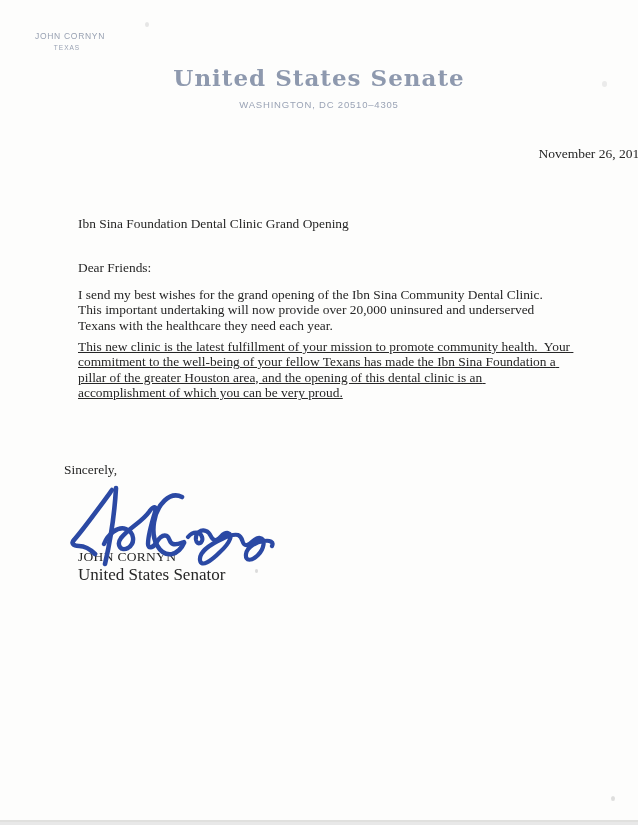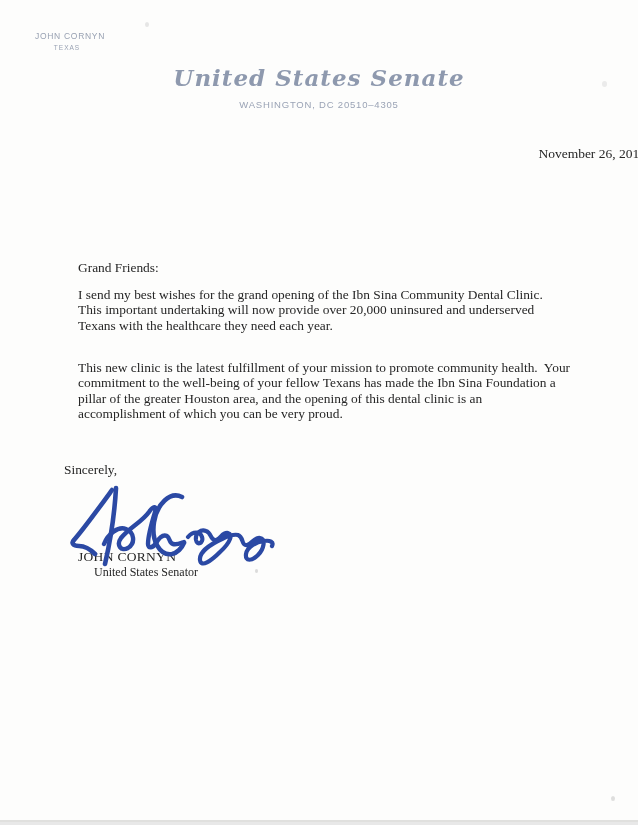--- a/index.html
+++ b/index.html
@@ -31,21 +31,20 @@
     left: 0; top: 64px;
     width: 100%;
     text-align: center;
     color: #8e99ae;
   }
   .letterhead-title {
     font-family: "DejaVu Serif", serif;
     font-weight: bold;
     font-size: 23px;
     letter-spacing: 1px;
-    font-style: italic;
   }
   .letterhead-address {
     font-family: "Liberation Sans", sans-serif;
     font-size: 9.5px;
     letter-spacing: 0.8px;
     margin-top: 8px;
     color: #9aa3b5;
   }
 
   .date-line {
@@ -54,40 +53,40 @@
     width: 100%;
     text-align: right;
     font-size: 13.5px;
   }
 
   .body-text { font-size: 13.4px; line-height: 15.4px; white-space: pre-wrap; }
 
   .subject      { position: absolute; left: 78px; top: 216px; width: 492px; }
   .salutation   { position: absolute; left: 78px; top: 260px; width: 492px; }
   .paragraph-1  { position: absolute; left: 78px; top: 287px; width: 494px; }
-  .paragraph-2  { position: absolute; left: 78px; top: 360px; width: 494px; }
+  .paragraph-2  { position: absolute; left: 78px; top: 339px; width: 494px; text-decoration: underline; }
   .paragraph-3  { position: absolute; left: 78px; top: 421px; width: 494px; }
   .closing      { position: absolute; left: 64px; top: 462px; }
 
   .signature-svg {
     position: absolute;
     left: 60px; top: 482px;
     width: 224px; height: 96px;
     color: #2b49a4;
     z-index: 2;
   }
   .signature-svg path {
     fill: none;
     stroke: currentColor;
     stroke-linecap: round;
     stroke-linejoin: round;
   }
 
   .signer-name  { position: absolute; left: 78px; top: 549px; font-size: 13.5px; letter-spacing: 0.3px; z-index: 1; }
-  .signer-title { position: absolute; left: 94px; top: 565px; font-size: 12px; z-index: 1; text-align: center; }
+  .signer-title { position: absolute; left: 78px; top: 565px; font-size: 17px; z-index: 1; text-align: center; }
 
   
   .artifact { position: absolute; background: #b9b9b9; border-radius: 50%; opacity: 0.55; }
   .artifact-1 { left: 145px; top: 22px;  width: 4px; height: 5px; opacity: 0.35; }
   .artifact-2 { left: 602px; top: 81px;  width: 5px; height: 6px; opacity: 0.25; }
   .artifact-3 { left: 255px; top: 569px; width: 3px; height: 4px; opacity: 0.5; }
   .artifact-4 { left: 611px; top: 796px; width: 4px; height: 5px; opacity: 0.45; }
   .scan-edge-bottom {
     position: absolute; left: 0; bottom: 0; width: 100%; height: 2px;
     background: #d8d8d6; opacity: 0.8;
@@ -103,22 +102,23 @@
     <div class="sender-state">TEXAS</div>
   </div>
 
   <div class="letterhead" style="color: rgb(142, 153, 174);">
     <div class="letterhead-title">United States Senate</div>
     <div class="letterhead-address">WASHINGTON, DC 20510–4305</div>
   </div>
 
   <div class="date-line">November 26, 2018</div>
 
+  <div class="subject body-text">Ibn Sina Foundation Dental Clinic Grand Opening</div>
 
-  <div class="salutation body-text">Grand Friends:</div>
+  <div class="salutation body-text">Dear Friends:</div>
 
   <div class="paragraph-1 body-text">I send my best wishes for the grand opening of the Ibn Sina Community Dental Clinic.  This important undertaking will now provide over 20,000 uninsured and underserved Texans with the healthcare they need each year.</div>
   <div class="paragraph-2 body-text">This new clinic is the latest fulfillment of your mission to promote community health.  Your commitment to the well-being of your fellow Texans has made the Ibn Sina Foundation a pillar of the greater Houston area, and the opening of this dental clinic is an accomplishment of which you can be very proud.</div>
 
   <div class="closing body-text">Sincerely,</div>
 
   <svg class="signature-svg" viewBox="0 0 224 96" aria-label="handwritten signature" style="color: rgb(43, 73, 164);">
 
     <path d="M52,8 C44,19 26,44 14,58 C11,61 13,64 19,64 C25,64 31,68 35,72" stroke-width="4.6"></path>
 

